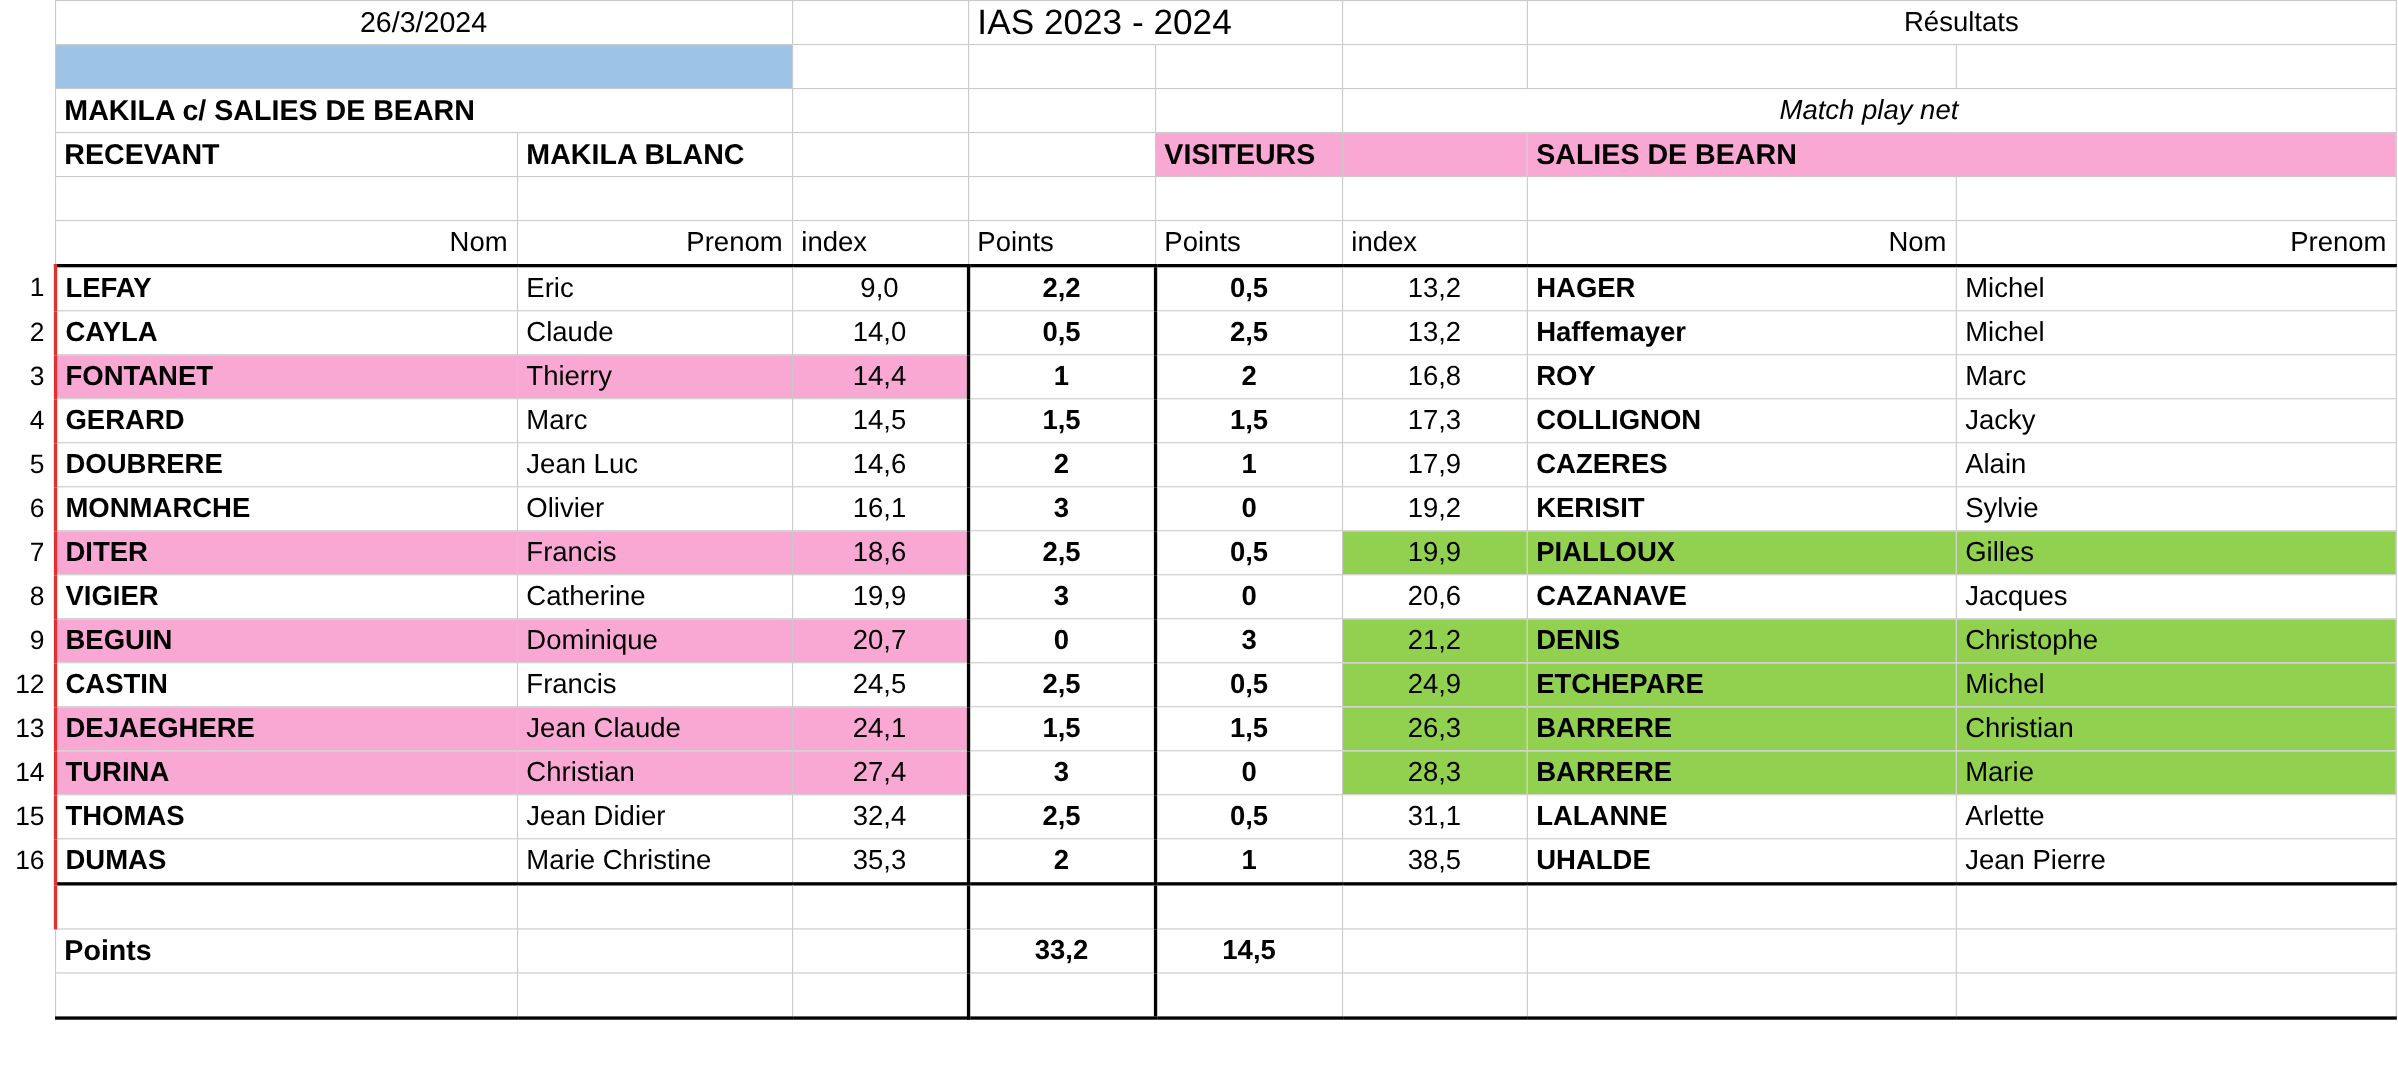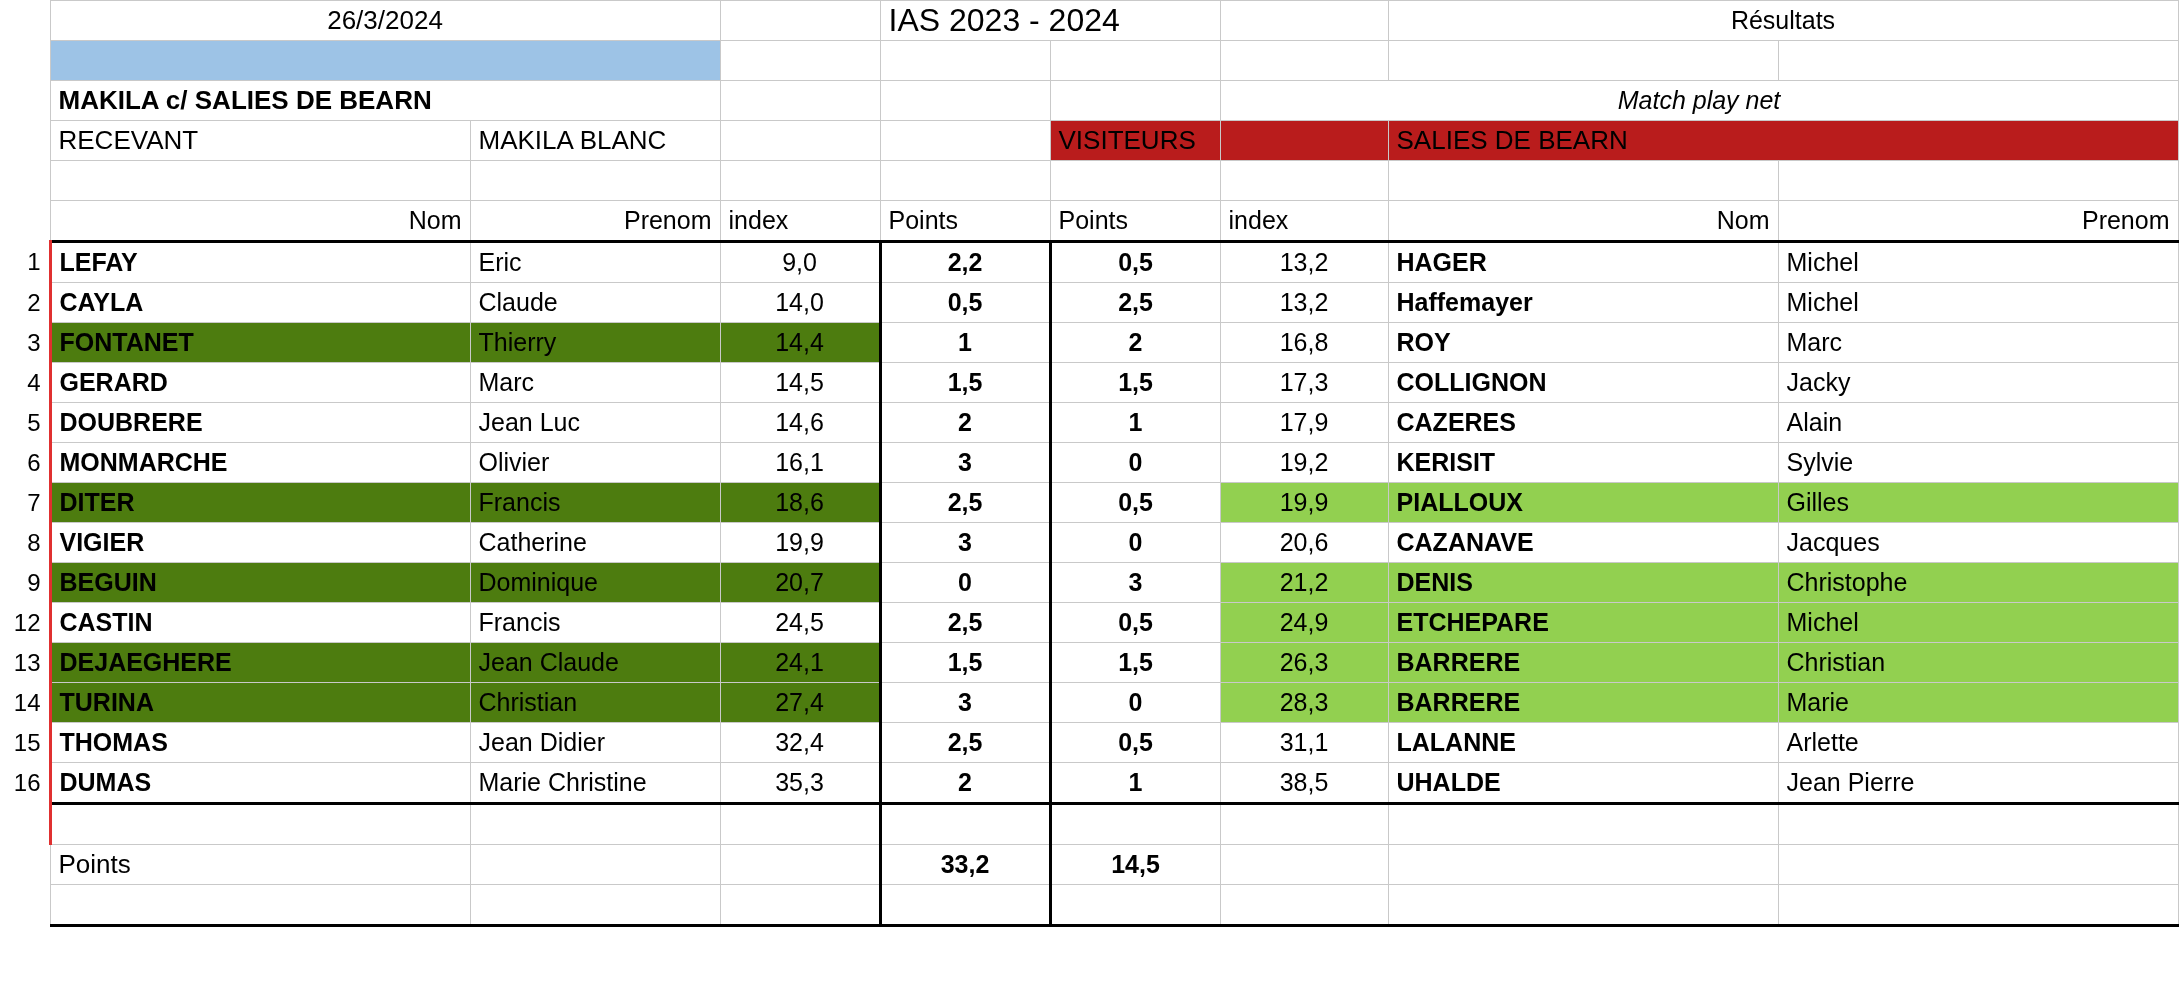--- a/index.html
+++ b/index.html
@@ -62,30 +62,30 @@
   .bold { font-weight: bold; }
 
   
   .tb-top { border-top: 3px solid #000 !important; }
   .tb-bottom { border-bottom: 3px solid #000 !important; }
   .tb-left { border-left: 3px solid #000 !important; }
   .tb-right { border-right: 3px solid #000 !important; }
   .red-left { border-left: 3px solid #e03030 !important; }
 
   .fill-blue { background: #9dc3e6; }
-  .fill-yellow { background: #b91c1c; }
-  .fill-pink { background: #4d7c0f; }
+  .fill-yellow { background: #f9a8d4; }
+  .fill-pink { background: #f9a8d4; }
   .fill-green { background: #92d050; }
 
   .title-date { font-weight: normal; font-size: 26px; text-align: center; }
   .title-season { font-weight: normal; font-size: 32px; }
   .results-label { font-size: 25px; text-align: center; }
   .matchplay { font-style: italic; font-size: 25px; text-align: center; margin-top: 24px; }
   .match-title { font-weight: bold; font-size: 26px; }
-  .hdr-lbl { font-weight: normal; font-size: 26px; }
+  .hdr-lbl { font-weight: bold; font-size: 26px; }
   .colhdr { font-size: 25px; text-align: right; }
   .colhdr.ctr { text-align: left; }
   .name-bold { font-weight: bold; }
   .num { text-align: center; }
   .num.bold { font-weight: bold; }
   .spacer-row td { height: 24px; }
   .tall-row td { height: 40px; }
   .nb { border: none !important; }
 </style>
 </head>

